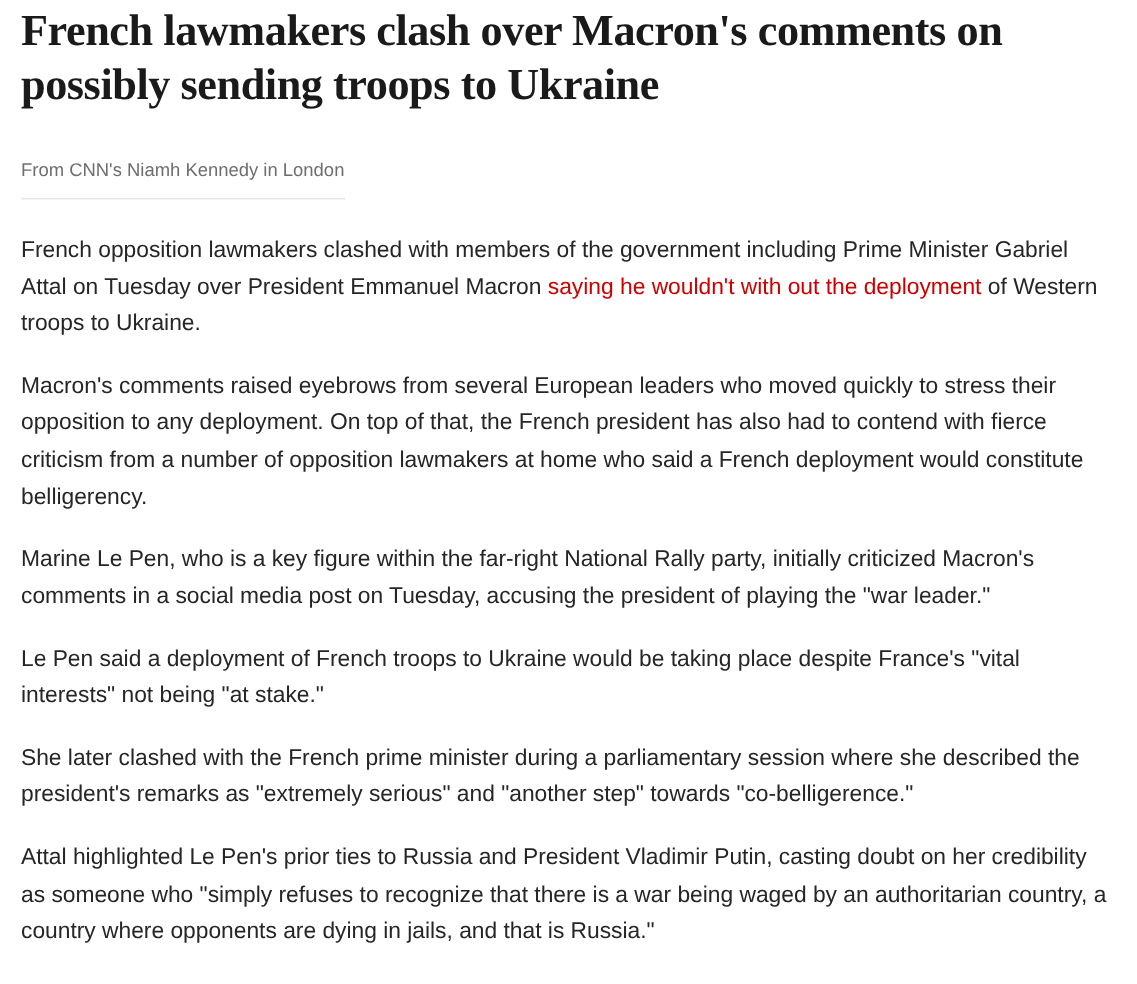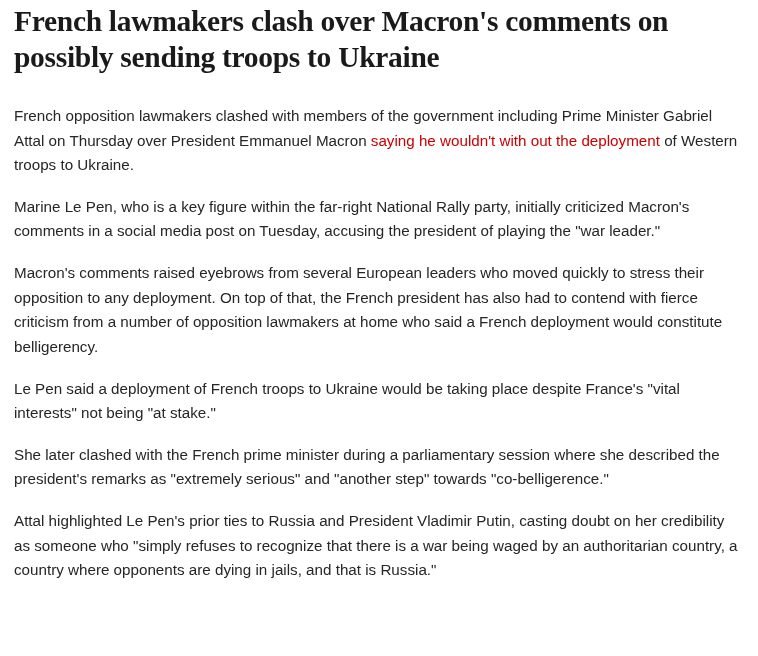--- a/index.html
+++ b/index.html
@@ -56,23 +56,26 @@
     text-decoration: none;
   }
 </style>
 </head>
 <body>
 
 <div class="article">
 
   <h1 class="headline">French lawmakers clash over Macron's comments on possibly sending troops to Ukraine</h1>
 
+  <div class="byline-wrap">
+    <div class="byline">From CNN's Niamh Kennedy in London</div>
+  </div>
 
   <div class="body-copy">
-      <p><span>French opposition lawmakers clashed with members of the government including Prime Minister Gabriel Attal on Thursday over President Emmanuel Macron </span><a class="inline-link" href="#" style="color: rgb(204, 0, 0);">saying he wouldn't with out the deployment</a><span> of Western troops to Ukraine.</span></p>
+      <p><span>French opposition lawmakers clashed with members of the government including Prime Minister Gabriel Attal on Tuesday over President Emmanuel Macron </span><a class="inline-link" href="#" style="color: rgb(204, 0, 0);">saying he wouldn't with out the deployment</a><span> of Western troops to Ukraine.</span></p>
+      <p><span>Macron's comments raised eyebrows from several European leaders who moved quickly to stress their opposition to any deployment. On top of that, the French president has also had to contend with fierce criticism from a number of opposition lawmakers at home who said a French deployment would constitute belligerency.</span></p>
       <p><span>Marine Le Pen, who is a key figure within the far-right National Rally party, initially criticized Macron's comments in a social media post on Tuesday, accusing the president of playing the "war leader."</span></p>
-      <p><span>Macron's comments raised eyebrows from several European leaders who moved quickly to stress their opposition to any deployment. On top of that, the French president has also had to contend with fierce criticism from a number of opposition lawmakers at home who said a French deployment would constitute belligerency.</span></p>
       <p><span>Le Pen said a deployment of French troops to Ukraine would be taking place despite France's "vital interests" not being "at stake."</span></p>
       <p><span>She later clashed with the French prime minister during a parliamentary session where she described the president's remarks as "extremely serious" and "another step" towards "co-belligerence."</span></p>
       <p><span>Attal highlighted Le Pen's prior ties to Russia and President Vladimir Putin, casting doubt on her credibility as someone who "simply refuses to recognize that there is a war being waged by an authoritarian country, a country where opponents are dying in jails, and that is Russia."</span></p>
     </div>
 
 </div>
 
 </body></html>

